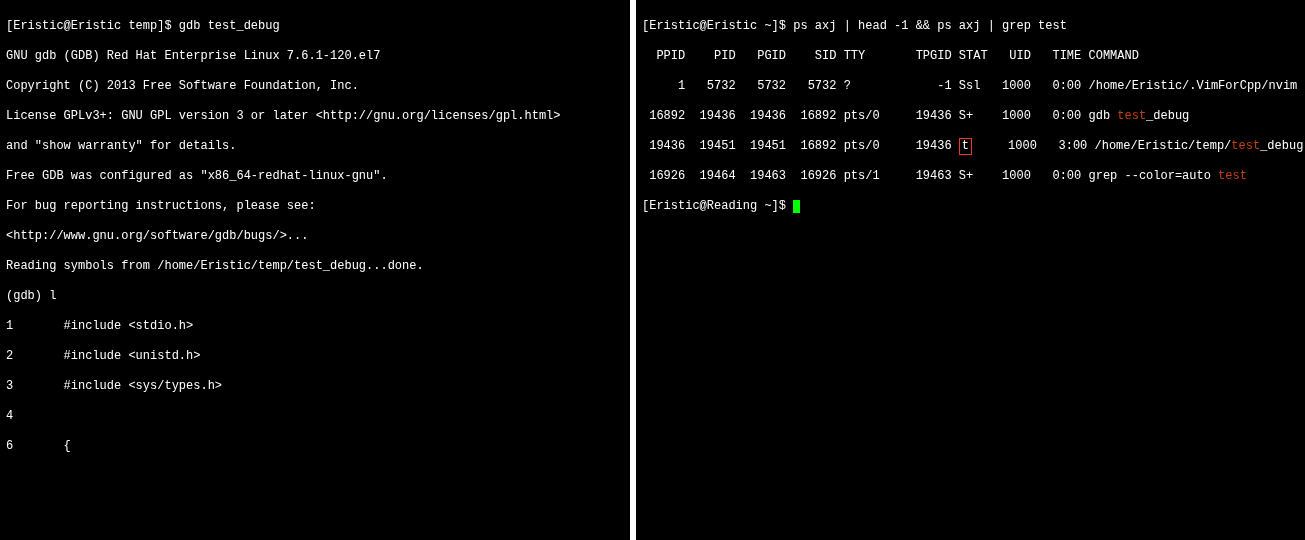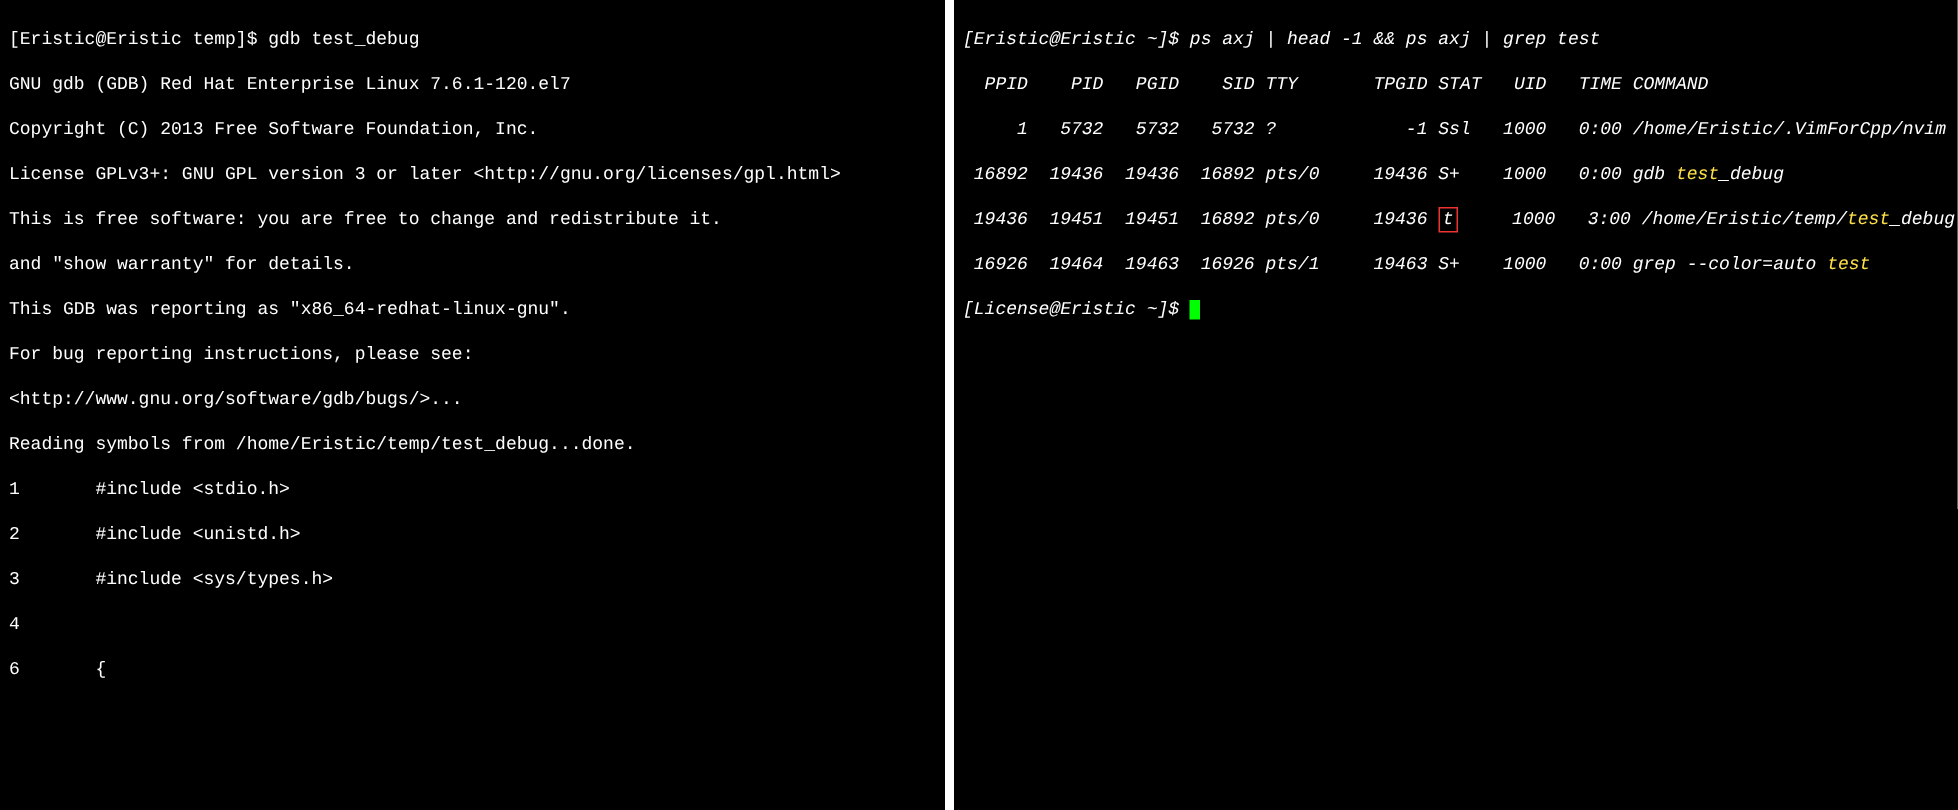--- a/index.html
+++ b/index.html
@@ -13,22 +13,22 @@
     height: 540px;
   }
   .pane {
     background: #000;
     color: #fff;
     padding: 4px 6px;
     white-space: pre;
     overflow: hidden;
   }
   .left { width: 630px; margin-right: 6px; }
-  .right { flex: 1; min-width: 660px; font-style: italic;}
-  .red { color: #fde047; }
+  .right { flex: 1; min-width: 660px;}
+  .red { color: #c2410c; }
   .hl-box {
     display: inline-block;
     border: 1.5px solid #e33;
     padding: 0 2px;
     margin: -1px 0;
   }
   .cursor {
     display: inline-block;
     width: 7px;
     height: 13px;
@@ -38,26 +38,26 @@
   .line { display: block; }
 </style>
 </head>
 <body>
 
 <div class="pane left">
 <span class="line">[Eristic@Eristic temp]$ gdb test_debug</span>
 <span class="line">GNU gdb (GDB) Red Hat Enterprise Linux 7.6.1-120.el7</span>
 <span class="line">Copyright (C) 2013 Free Software Foundation, Inc.</span>
 <span class="line">License GPLv3+: GNU GPL version 3 or later &lt;http://gnu.org/licenses/gpl.html&gt;</span>
-<span class="line">This is free software: you are free to change and redistribute it.</span>
 <span class="line">and "show warranty" for details.</span>
-<span class="line">This GDB was reporting as "x86_64-redhat-linux-gnu".</span>
+<span class="line">Free GDB was configured as "x86_64-redhat-linux-gnu".</span>
 <span class="line">For bug reporting instructions, please see:</span>
 <span class="line">&lt;http://www.gnu.org/software/gdb/bugs/&gt;...</span>
 <span class="line">Reading symbols from /home/Eristic/temp/test_debug...done.</span>
+<span class="line">(gdb) l</span>
 <span class="line">1       #include &lt;stdio.h&gt;</span>
 <span class="line">2       #include &lt;unistd.h&gt;</span>
 <span class="line">3       #include &lt;sys/types.h&gt;</span>
 <span class="line">4</span>
 <span class="line">6       {</span>
 
 
 
 
 
@@ -73,14 +73,14 @@
 
 </div>
 
 <div class="pane right">
 <span class="line">[Eristic@Eristic ~]$ ps axj | head -1 &amp;&amp; ps axj | grep test</span>
 <span class="line">  PPID    PID   PGID    SID TTY       TPGID STAT   UID   TIME COMMAND</span>
 <span class="line"><span>     1   5732   5732   5732 ?            -1 Ssl   1000   0:00 /home/Eristic/.VimForCpp/nvim </span><span class="red">test</span></span>
 <span class="line"><span> 16892  19436  19436  16892 pts/0     19436 S+    1000   0:00 gdb </span><span class="red">test</span><span>_debug</span></span>
 <span class="line"><span> 19436  19451  19451  16892 pts/0     19436 </span><span class="hl-box"><span>t</span></span><span>     1000   3:00 /home/Eristic/temp/</span><span class="red">test</span><span>_debug</span></span>
 <span class="line"><span> 16926  19464  19463  16926 pts/1     19463 S+    1000   0:00 grep --color=auto </span><span class="red">test</span></span>
-<span class="line"><span>[License@Eristic ~]$ </span><span class="cursor"></span></span>
+<span class="line"><span>[Eristic@Reading ~]$ </span><span class="cursor"></span></span>
 </div>
 
 </body></html>

